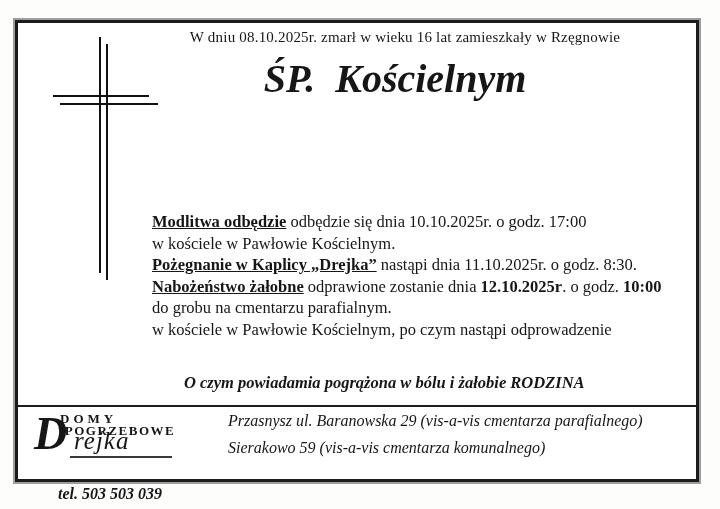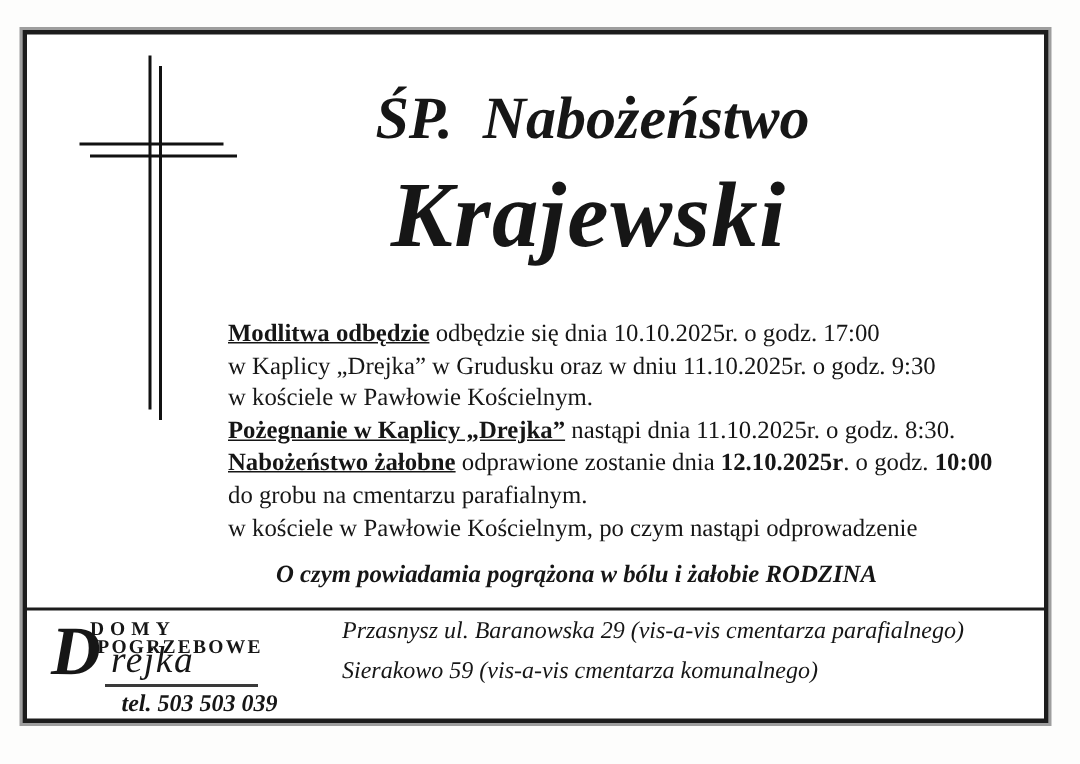--- a/index.html
+++ b/index.html
@@ -109,22 +109,22 @@
     line-height: 26px;
     letter-spacing: 1px;
   }
   .logo-rule {
     position: absolute;
     left: 70px; top: 456px; width: 102px; height: 2px;
     background: #3a3a3a;
   }
   .logo-phone {
     position: absolute;
-    left: 35px; top: 461px; width: 150px;
-    text-align: right;
+    left: 35px; top: 485px; width: 150px;
+    text-align: center;
     font-size: 16px;
     font-weight: bold;
     font-style: italic;
   }
   .addresses {
     position: absolute;
     left: 228px; top: 407px; width: 470px;
     font-size: 16px;
     font-style: italic;
     line-height: 27.2px;
@@ -138,26 +138,25 @@
 
   <div class="frame"></div>
 
   <div>
     <div class="cross-line cross-v1"></div>
     <div class="cross-line cross-v2"></div>
     <div class="cross-line cross-h1"></div>
     <div class="cross-line cross-h2"></div>
   </div>
 
-  <div class="sp-line">ŚP.  Nabożeństwo</div>
-  <div class="surname-line">Krajewski</div>
+  <div class="intro-line">W dniu 08.10.2025r. zmarł w wieku 16 lat zamieszkały w Rzęgnowie</div>
+  <div class="sp-line">ŚP.  Kościelnym</div>
 
   <div class="body-block">
       <div><span style="font-weight: bold; text-decoration: underline;">Modlitwa odbędzie</span><span> odbędzie się dnia 10.10.2025r. o godz. 17:00</span></div>
-      <div><span>w Kaplicy „Drejka” w Grudusku oraz w dniu 11.10.2025r. o godz. 9:30</span></div>
       <div><span>w kościele w Pawłowie Kościelnym.</span></div>
       <div><span style="font-weight: bold; text-decoration: underline;">Pożegnanie w Kaplicy „Drejka”</span><span> nastąpi dnia 11.10.2025r. o godz. 8:30.</span></div>
       <div><span style="font-weight: bold; text-decoration: underline;">Nabożeństwo żałobne</span><span> odprawione zostanie dnia </span><span style="font-weight: bold;">12.10.2025r</span><span>. o godz. </span><span style="font-weight: bold;">10:00</span></div>
       <div><span>do grobu na cmentarzu parafialnym.</span></div>
       <div><span>w kościele w Pawłowie Kościelnym, po czym nastąpi odprowadzenie</span></div>
     </div>
 
   <div class="family-line">O czym powiadamia pogrążona w bólu i żałobie RODZINA</div>
 
   <div class="separator"></div>

